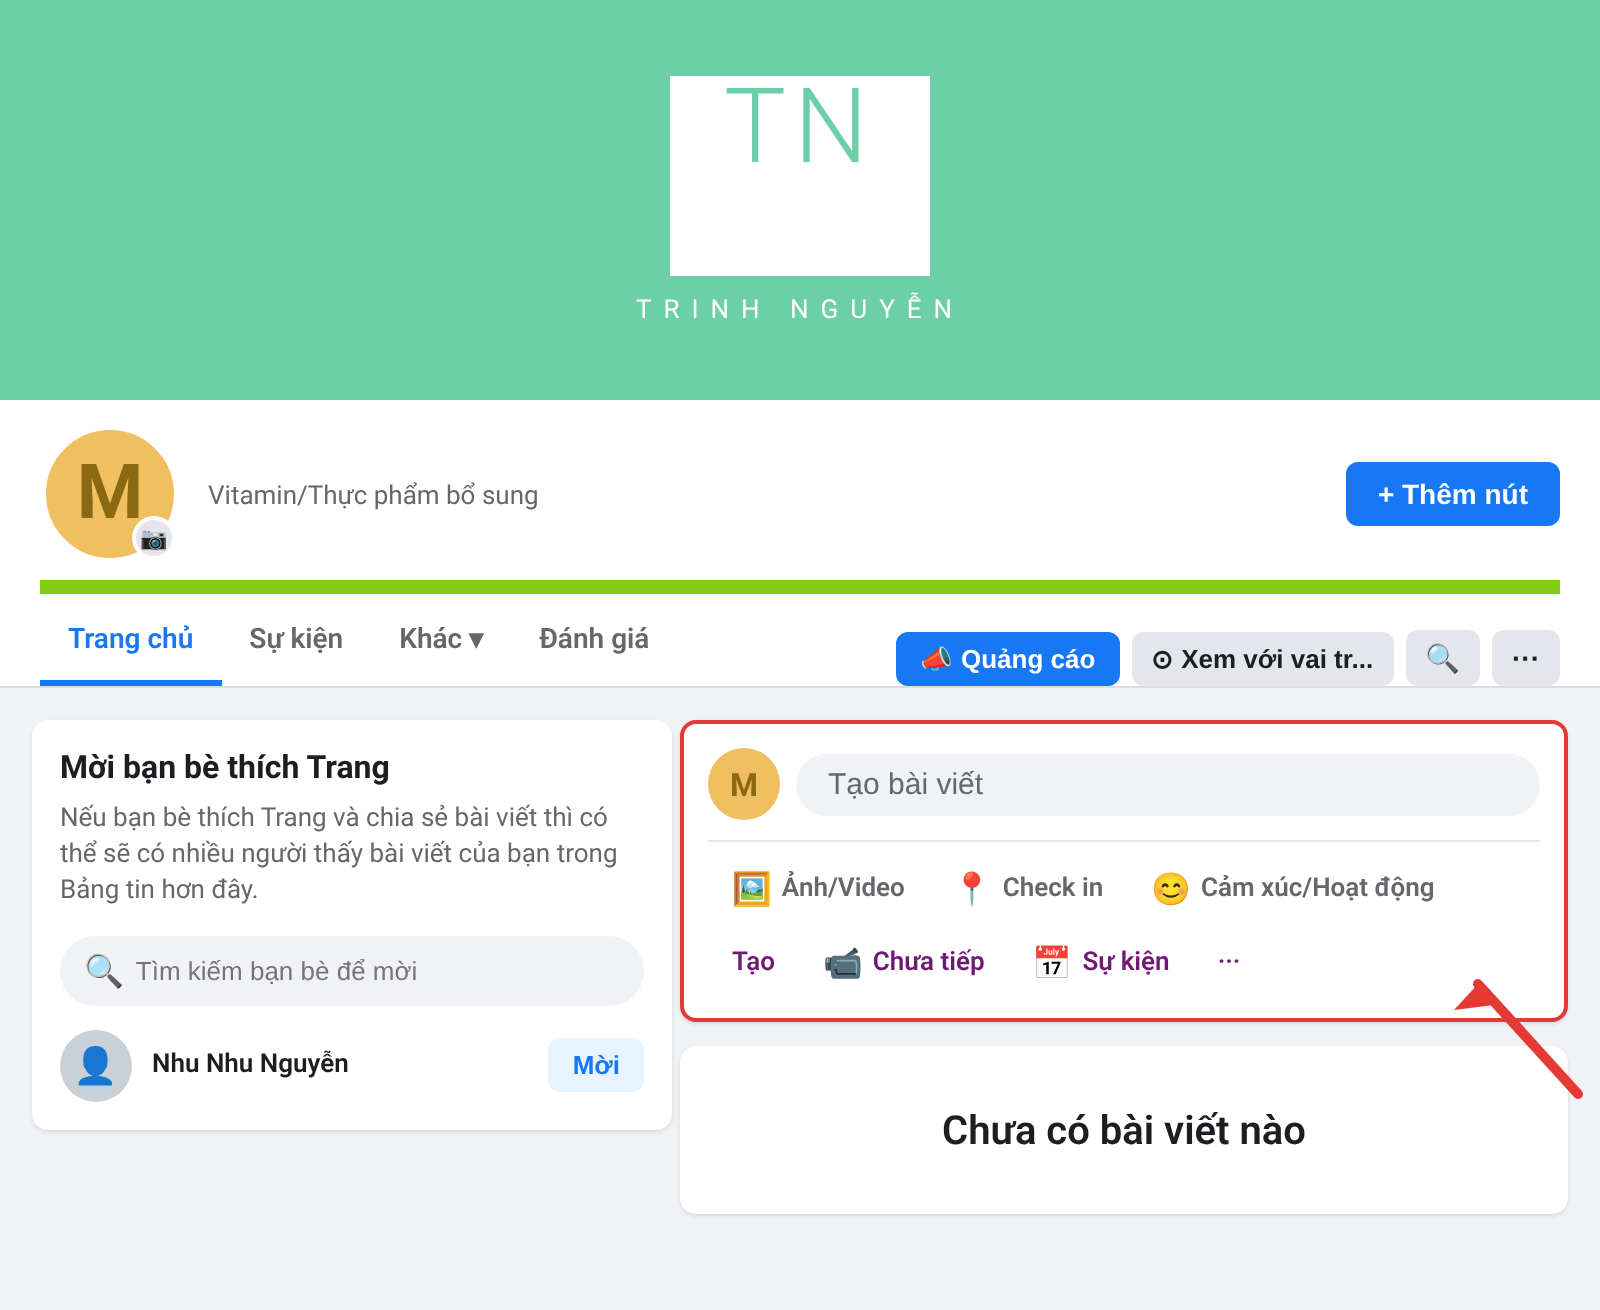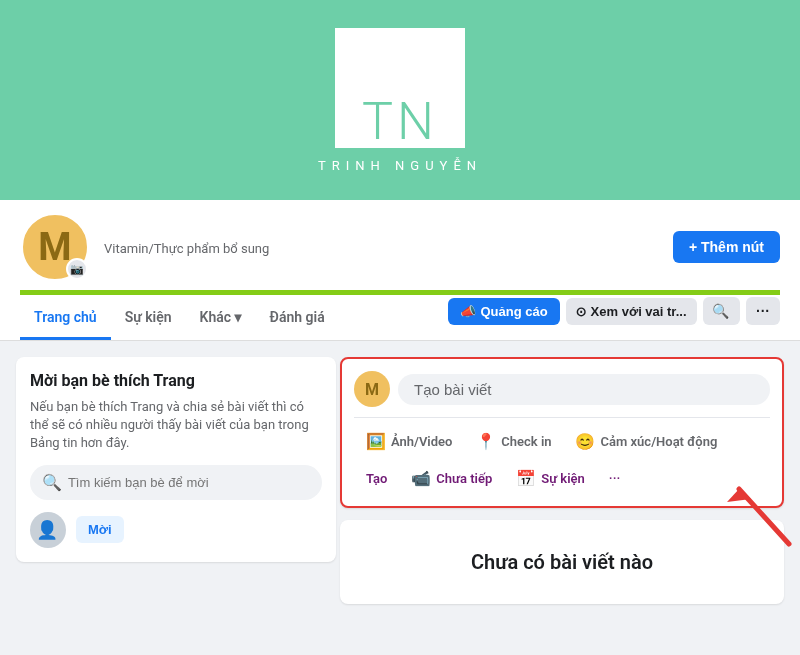--- a/index.html
+++ b/index.html
@@ -17,25 +17,25 @@
       height: 200px;
       background: #6dcfa8;
       display: flex;
       align-items: center;
       justify-content: center;
       position: relative;
     }
     .tn-logo {
       background: white;
       width: 130px;
-      height: 120px;
+      height: 100px;
       display: flex;
       flex-direction: column;
       align-items: center;
-      justify-content: flex-end;
+      justify-content: flex-start;
     }
     .tn-letters {
       font-size: 52px;
       font-weight: 300;
       color: #6dcfa8;
       letter-spacing: 4px;
       line-height: 1;
     }
     .tn-name {
       color: white;
@@ -113,23 +113,23 @@
       font-weight: 600;
       cursor: pointer;
       display: flex;
       align-items: center;
       gap: 5px;
     }
 
     
     .nav-tabs {
       display: flex;
-      align-items: flex-start;
+      align-items: flex-end;
       gap: 0;
-      border-top: 5px solid #84cc16;
+      border-top: 7px solid #84cc16;
       padding-top: 2px;
     }
     .nav-tab {
       padding: 12px 14px;
       font-size: 14px;
       color: #65676b;
       cursor: pointer;
       border-bottom: 3px solid transparent;
       font-weight: 600;
       white-space: nowrap;
@@ -442,20 +442,21 @@
       <div class="invite-title">Mời bạn bè thích Trang</div>
       <div class="invite-desc">Nếu bạn bè thích Trang và chia sẻ bài viết thì có thể sẽ có nhiều người thấy bài viết của bạn trong Bảng tin hơn đây.</div>
       <div class="search-friends">
         <span>🔍</span>
         <input type="text" placeholder="Tìm kiếm bạn bè để mời" style="">
       </div>
       <div class="friend-item">
         <div class="friend-avatar">
           <span style="font-size:18px;">👤</span>
         </div>
+        <div class="friend-name">Nhu Nhu Nguyễn</div>
         <button class="invite-btn">Mời</button>
       </div>
     </div>
   </div>
 
   <div class="right-content">
 
     <div class="post-creator-wrapper">
       <div class="post-creator">
         <div class="post-creator-top">

